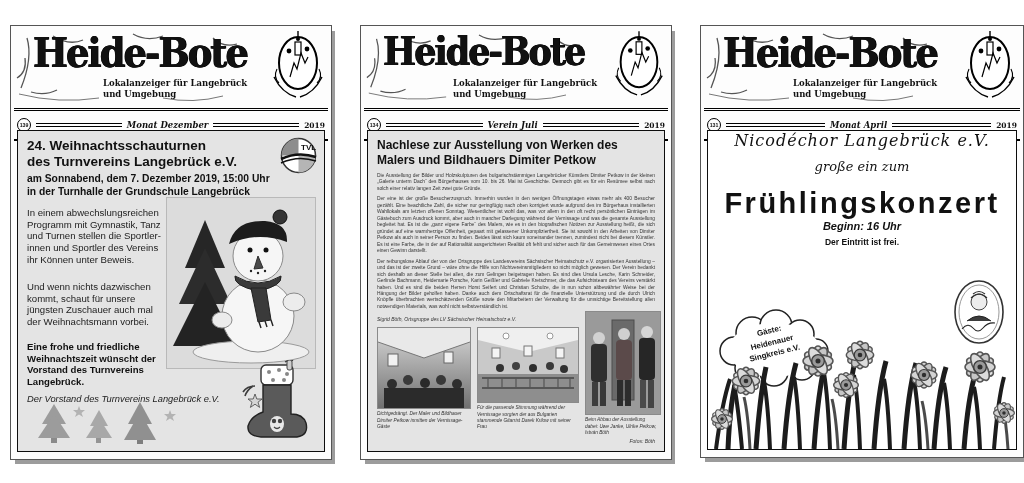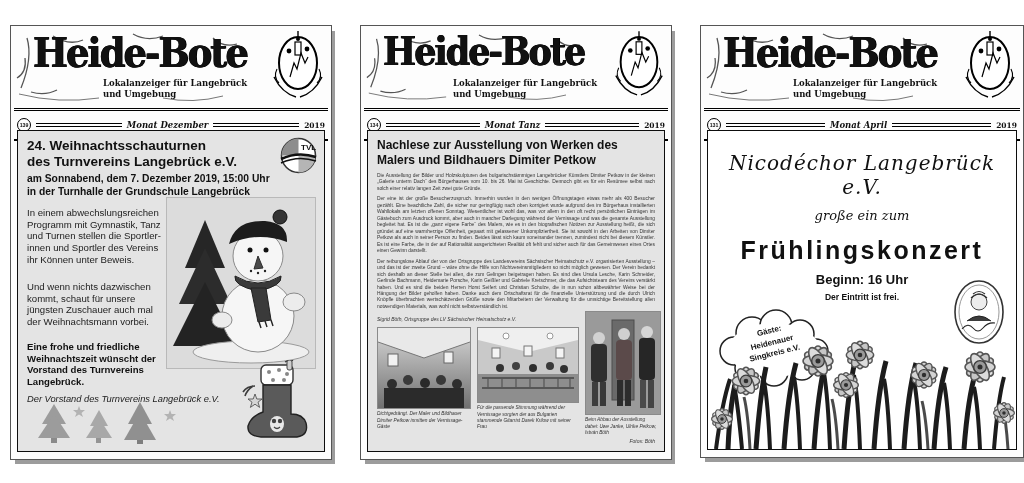--- a/index.html
+++ b/index.html
@@ -47,25 +47,25 @@
   .p2-title{font-weight:bold;font-size:12px;line-height:1.25;width:275px;margin-bottom:5px;}
   .p2-para{font-size:4.9px;line-height:1.32;text-align:justify;color:#333;margin:0 0 4px 0;}
   .p2-sign{font-size:5px;font-style:italic;color:#333;margin-top:2px;}
   .p2-photos{margin-top:auto;display:flex;gap:8px;align-items:flex-start;}
   .p2-fig{display:flex;flex-direction:column;gap:2px;}
   .p2-cap{font-size:4.8px;font-style:italic;line-height:1.3;color:#333;}
   .p2-credit{text-align:right;font-size:5px;font-style:italic;color:#333;margin-top:2px;}
   .ph{border:1px solid #8a8a8a;display:block;}
   
   .p3-inner{position:absolute;inset:0;text-align:center;}
-  .p3-host{margin-top:20px;font-family:"DejaVu Serif",serif;font-style:italic;font-size:20px;letter-spacing:1px;}
+  .p3-host{font-family:"DejaVu Serif",serif;font-style:italic;font-size:16px;letter-spacing:1px;}
   .p3-invite{margin-top:9px;font-family:"DejaVu Serif",serif;font-style:italic;font-size:13px;}
-  .p3-title{margin-top:13px;font-weight:bold;font-size:25px;letter-spacing:2.5px;}
+  .p3-title{margin-top:13px;font-weight:bold;font-size:29px;letter-spacing:2.5px;}
   .p3-date{margin-top:11px;font-weight:bold;font-size:16.5px;}
-  .p3-time{margin-top:7px;font-weight:bold;font-size:13px;}
+  .p3-time{font-weight:bold;font-size:11px;font-style:italic;}
   .p3-venue{margin-top:5px;font-weight:bold;font-size:11.5px;}
   .p3-entry{margin-top:5px;font-weight:bold;font-size:8.5px;}
   .medallion{position:absolute;right:11px;top:148px;}
   .cloud{position:absolute;left:4px;top:178px;width:122px;height:80px;}
   .cloud-text{position:absolute;left:14px;top:16px;width:92px;
       transform:rotate(-14deg);font-weight:bold;font-size:8px;line-height:1.45;text-align:center;}
   .daffodils{position:absolute;left:0;right:0;bottom:0;}
 </style>
 </head>
 <body>
@@ -205,21 +205,21 @@
         <circle cx="20" cy="22" r="2.4" fill="#000"></circle>
           <circle cx="38" cy="20" r="2.4" fill="#000"></circle>
           <circle cx="29" cy="10" r="2" fill="#000"></circle>
         <path d="M29,2 v6 M5,48 q8,16 22,20 M53,48 q-8,16 -22,20" fill="none" stroke="#000" stroke-width="1.4"></path>
         <path d="M8,40 q-4,8 2,14 M50,40 q4,8 -2,14" fill="none" stroke="#000" stroke-width="1.1"></path>
       </svg>
     </div>
     <div class="issue-bar">
       <span class="issue-circle">134</span>
       <span class="rule"></span>
-      <span class="issue-month">Monat Tanz</span>
+      <span class="issue-month">Verein Juli</span>
       <span class="rule"></span>
       <span class="issue-year">2019</span>
     </div>
     <div class="artbox">
       <div class="p2-inner">
         <div class="p2-title">Nachlese zur Ausstellung von Werken des Malers und Bildhauers Dimiter Petkow</div>
         <p class="p2-para">Die Ausstellung der Bilder und Holzskulpturen des bulgarischstämmigen Langebrücker Künstlers Dimiter Petkow in der kleinen „Galerie unterm Dach“ des Bürgerhauses vom 10. bis 26. Mai ist Geschichte. Dennoch gibt es für ein Resümee selbst nach solch einer relativ langen Zeit zwei gute Gründe.</p>
         <p class="p2-para">Der eine ist der große Besucherzuspruch. Immerhin wurden in den wenigen Öffnungstagen etwas mehr als 400 Besucher gezählt. Eine beachtliche Zahl, die sicher nur geringfügig nach oben korrigiert wurde aufgrund des im Bürgerhaus installierten Wahllokals am letzten offenen Sonntag. Wesentlicher ist wohl das, was vor allem in den oft recht persönlichen Einträgen im Gästebuch zum Ausdruck kommt, aber auch in mancher Darlegung während der Vernissage und was die gesamte Ausstellung begleitet hat. Es ist die „ganz eigene Farbe“ des Malers, wie es in den biografischen Notizen zur Ausstellung heißt, die sich gründet auf eine warmherzige Offenheit, gepaart mit gelassener Unkompliziertheit. Sie ist sowohl in den Arbeiten von Dimiter Petkow als auch in seiner Person zu finden. Beides lässt sich kaum voneinander trennen, zumindest nicht bei diesem Künstler. Es ist eine Farbe, die in der auf Rationalität ausgerichteten Realität oft fehlt und sicher auch für das Gemeinwesen eines Ortes einen Gewinn darstellt.</p>
         <p class="p2-para">Der reibungslose Ablauf der von der Ortsgruppe des Landesvereins Sächsischer Heimatschutz e.V. organisierten Ausstellung – und das ist der zweite Grund – wäre ohne die Hilfe von Nichtvereinsmitgliedern so nicht möglich gewesen. Der Verein bedankt sich deshalb an dieser Stelle bei allen, die zum Gelingen beigetragen haben. Es sind dies Ursula Lesche, Karin Schneider, Gerlinde Bachmann, Heidemarie Porsche, Karin Geißler und Gabriele Kretschmer, die das Aufsichtsteam des Vereins verstärkt haben. Und es sind die beiden Herren Horst Seifert und Christian Schulze, die in nun schon altbewährter Weise bei der Hängung der Bilder geholfen haben. Danke auch dem Ortschaftsrat für die finanzielle Unterstützung und die durch Ulrich Knöpfle überbrachten wertschätzenden Grüße sowie den Mitarbeitern der Verwaltung für die umsichtige Bereitstellung allen notwendigen Materials, was wohl nicht selbstverständlich ist.</p>
         <div class="p2-sign">Sigrid Böth, Ortsgruppe des LV Sächsischer Heimatschutz e.V.</div>

